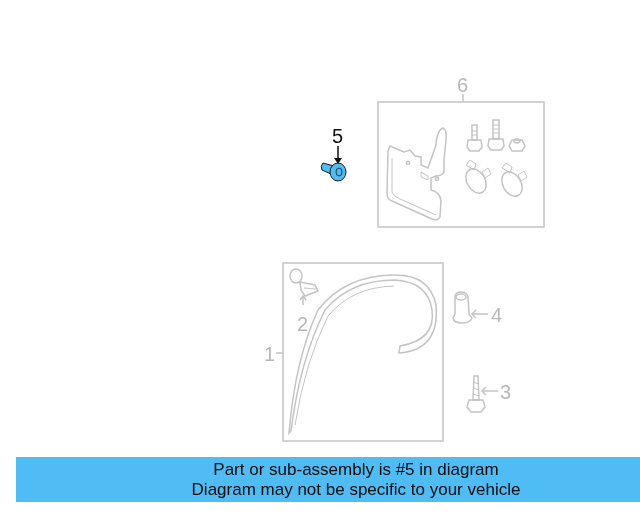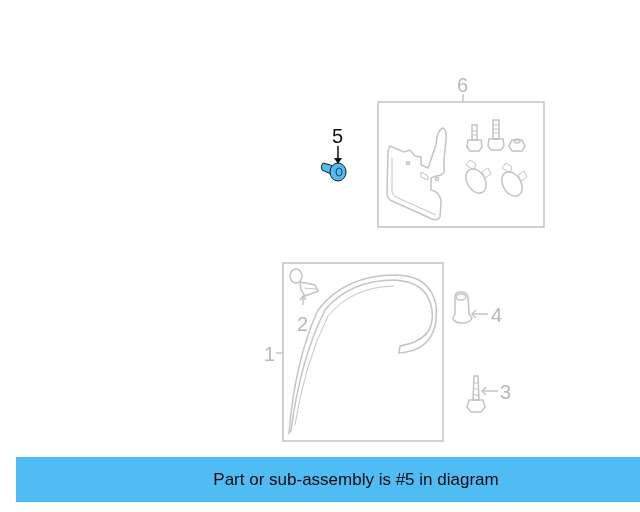--- a/index.html
+++ b/index.html
@@ -103,13 +103,14 @@
 
 <div class="callout" style="left:457px; top:75px;">6</div>
 <div class="callout active" style="left:332px; top:126px;">5</div>
 <div class="callout" style="left:264px; top:344px;">1</div>
 <div class="callout" style="left:297px; top:314px;">2</div>
 <div class="callout" style="left:491px; top:305px;">4</div>
 <div class="callout" style="left:500px; top:382px;">3</div>
 
 <div class="banner">
   <span>Part or sub-assembly is #5 in diagram</span>
+  <span>Diagram may not be specific to your vehicle</span>
 </div>
 
 </body></html>

